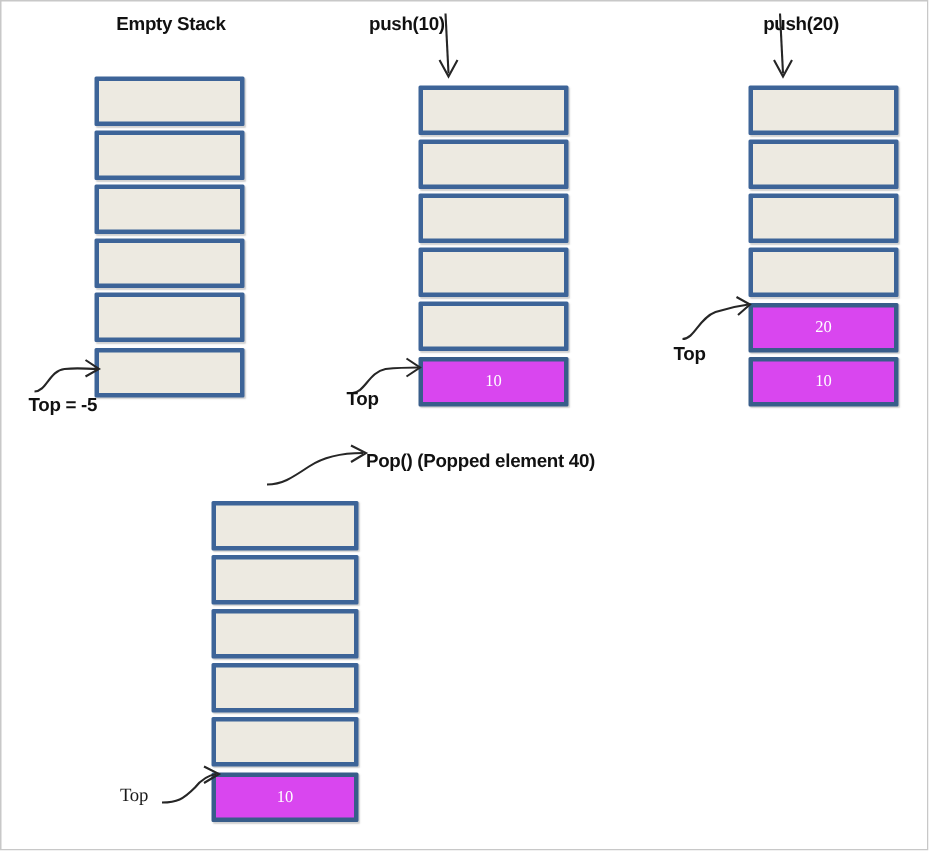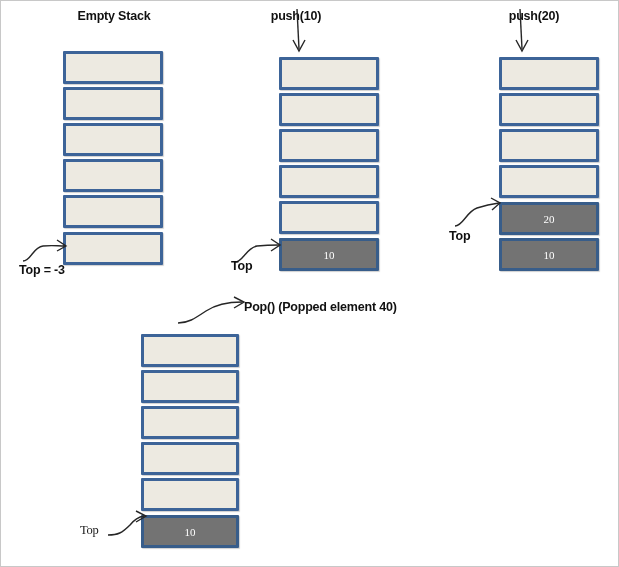--- a/index.html
+++ b/index.html
@@ -32,21 +32,21 @@
   }
   .cell {
     position: absolute;
     box-sizing: border-box;
     border: 3px solid #3d6498;
     background: #edeae1;
     border-radius: 1px;
     box-shadow: 1px 1px 1px rgba(120,120,120,0.35);
   }
   .cell.filled {
-    background: #737373;
+    background: #d946ef;
     border-color: #385d8a;
   }
   .cell-value {
     position: absolute;
     left: 0;
     right: 0;
     top: 50%;
     transform: translateY(-50%);
     text-align: center;
     font-size: 11px;
@@ -111,26 +111,26 @@
     </div>
     <div class="cell" style="left:62px; top:231px; width:100px; height:33px;">
       <span class="cell-value"></span>
     </div>
 
     <svg class="arrow-svg" style="left:20px; top:230px;" width="50" height="32">
       <path class="arrow-path" d="M 2,30 C 10,30 12,16 22,15 C 32,14 36,15 44,15"></path>
       <path class="arrow-head" d="M 36,9 L 45,15 L 36,20"></path>
     </svg>
 
-    <div class="top-label" style="left:18px; top:262px;">Top = -3</div>
-  </div>
-
-  <div class="stack-group">
-
-    <div class="stack-title" style="left:245px; top:8px; width:100px; text-align:center;">push(10)</div>
+    <div class="top-label" style="left:18px; top:262px;">Top = -5</div>
+  </div>
+
+  <div class="stack-group">
+
+    <div class="stack-title" style="left:245px; top:8px; width:100px; text-align:left;">push(10)</div>
 
     <svg class="arrow-svg" style="left:285px; top:6px;" width="30" height="46">
       <path class="arrow-path" d="M 11,2 L 13,42"></path>
       <path class="arrow-head" d="M 7,33 L 13,44 L 19,33"></path>
     </svg>
 
     <div class="cell" style="left:278px; top:56px; width:100px; height:33px;">
       <span class="cell-value"></span>
     </div>
     <div class="cell" style="left:278px; top:92px; width:100px; height:33px;">

